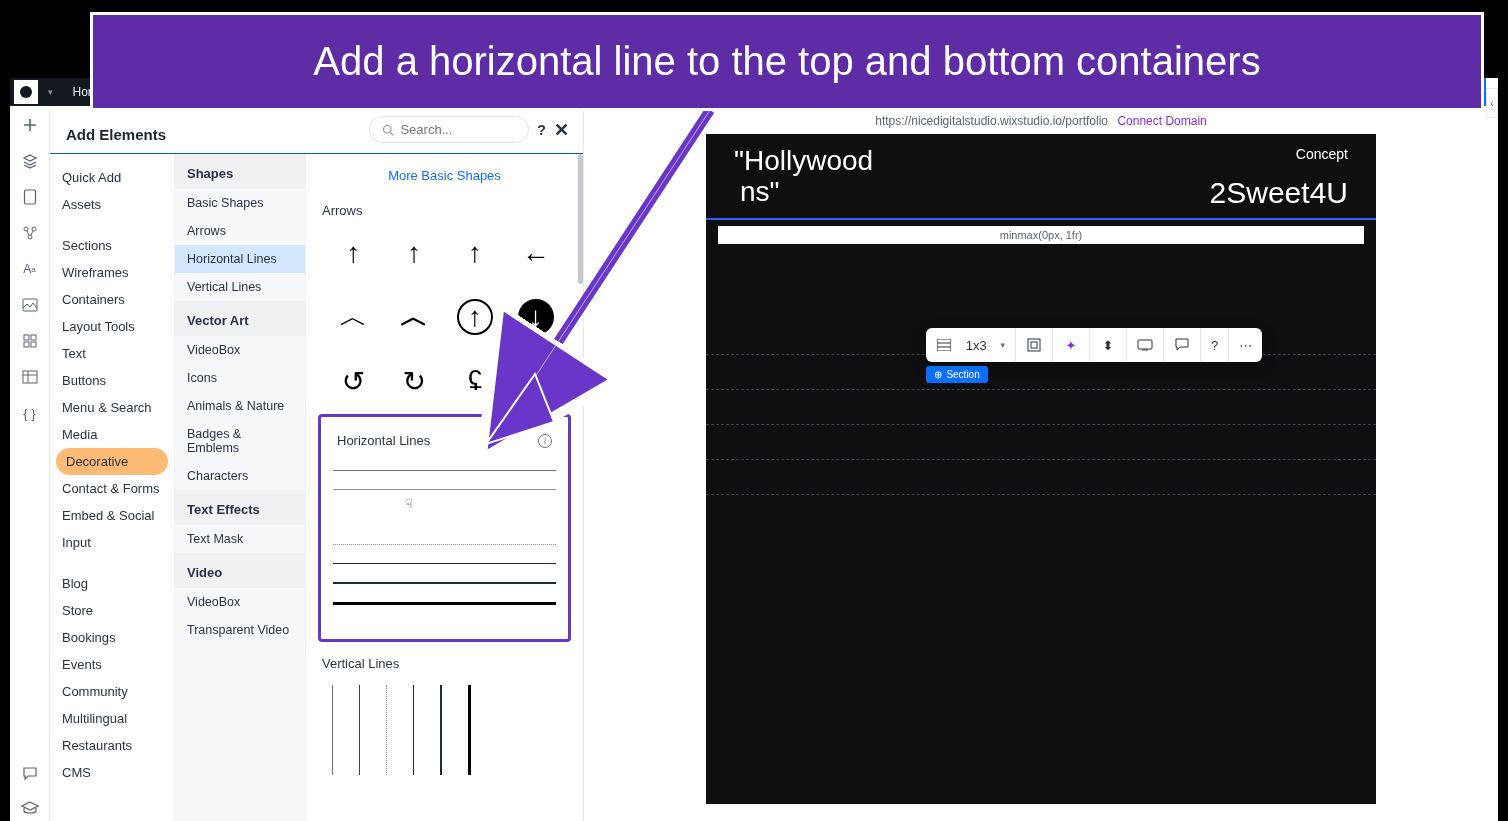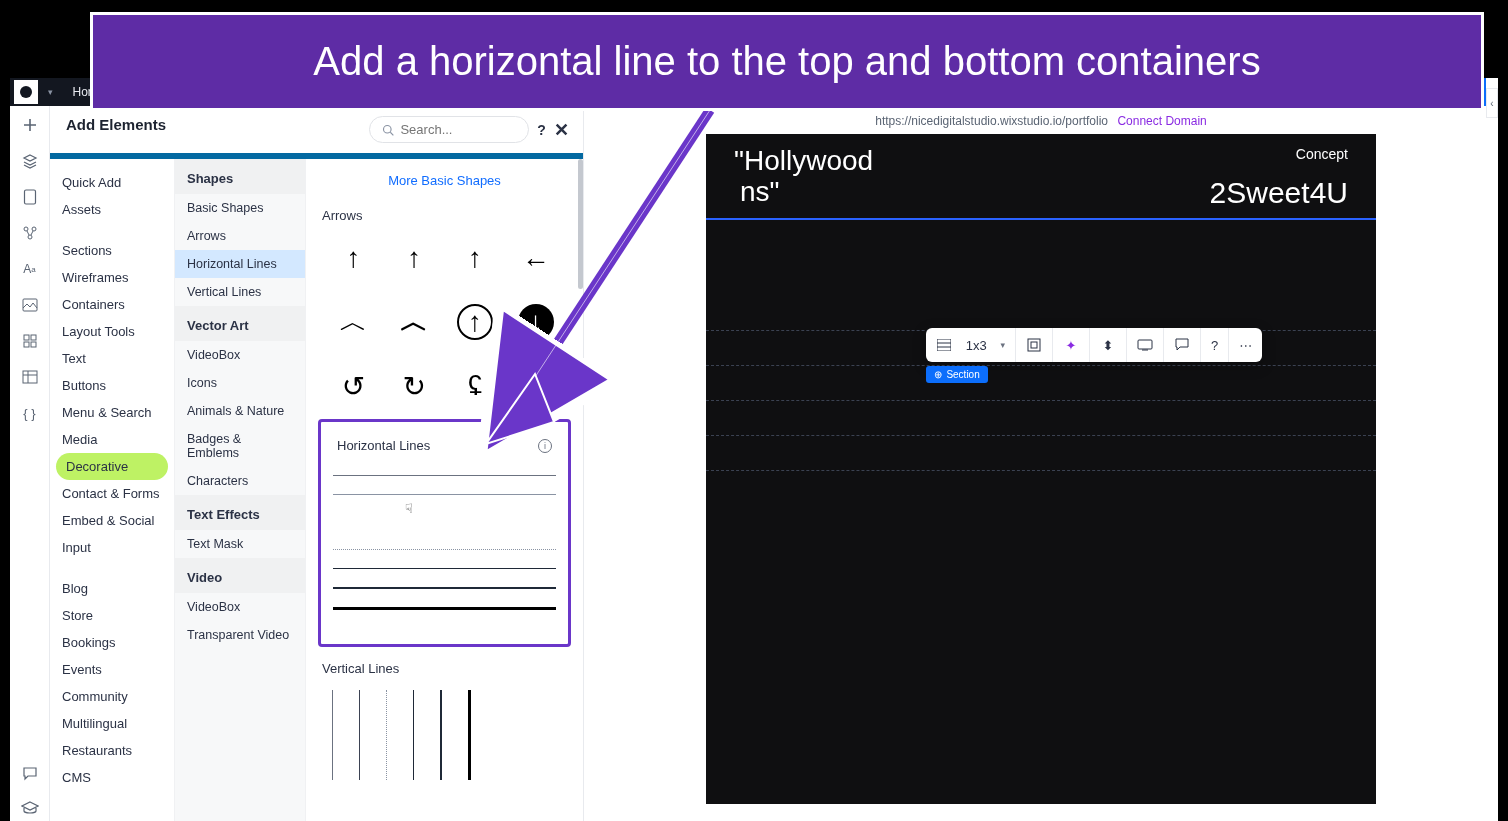--- a/index.html
+++ b/index.html
@@ -21,32 +21,32 @@
 .topbar-chev { color: #8a93a3; font-size: 9px; }
 .topbar-home { color: #e8eaf0; font-size: 12px; padding-left: 10px; }
 .publish-btn { background: #0C6EFC; color: #fff; font-size: 12px; padding: 7px 18px; border-radius: 4px; cursor: pointer; margin-right: 4px; }
 
 .main-row { display: flex; height: calc(100% - 28px); background: #f7f8fa; }
 
 .icon-rail { width: 40px; background: #fff; border-right: 1px solid #e8eaee; display: flex; flex-direction: column; align-items: center; padding-top: 10px; gap: 18px; }
 .rail-ic { width: 18px; height: 18px; color: #5a6473; display:flex; align-items:center; justify-content:center; }
 
 .panel { width: 534px; background: #fff; border-right: 1px solid #e8eaee; display: flex; flex-direction: column; }
-.panel-head { display: flex; align-items: flex-start; justify-content: space-between; padding: 10px 14px 10px 16px; border-bottom: 6px solid #0369a1; }
+.panel-head { display: flex; align-items: flex-end; justify-content: space-between; padding: 10px 14px 10px 16px; border-bottom: 1px solid #0369a1; }
 .panel-title { font-weight: 700; font-size: 15px; color: #1d2330; }
 .panel-head-right { display: flex; align-items: center; gap: 8px; }
 .search-box { display: flex; align-items: center; gap: 6px; background: #fff; border: 1px solid #e1e3e7; border-radius: 20px; padding: 5px 12px; width: 160px; color: #8a93a3; }
 .search-box input { border: none; outline: none; font-size: 13px; color: #333; width: 100%; background: transparent; }
 .head-qs { font-size: 14px; color: #2b3245; font-weight: 700; cursor: pointer; }
 .head-close { font-size: 18px; color: #2b3245; cursor: pointer; font-weight: 700; }
 
 .panel-body { flex: 1; display: flex; overflow: hidden; }
 .col1 { width: 124px; overflow-y: auto; padding: 10px 0 20px; }
 .col1-item { padding: 6px 12px; font-size: 13px; color: #2b3245; cursor: pointer; }
-.col1-item.active { background: #bef264; border-radius: 16px; margin: 0 6px; padding: 6px 10px; }
+.col1-item.active { background: #fdba74; border-radius: 16px; margin: 0 6px; padding: 6px 10px; }
 .col1-gap { height: 14px; }
 
 .col2 { width: 132px; background: #f7f8f9; border-left: 1px solid #f0f1f3; border-right: 1px solid #f0f1f3; overflow-y: auto; }
 .col2-head { font-size: 13px; font-weight: 700; color: #2b3245; padding: 12px 12px 8px; background: #f0f1f2; }
 .col2-item { padding: 7px 12px; font-size: 12.5px; color: #2b3245; cursor: pointer; }
 .col2-item.active { background: #d3e8ff; }
 
 .col3 { flex: 1; overflow-y: auto; padding: 6px 12px 30px 12px; position: relative; }
 .col3-scrollhint { position: absolute; right: 0; top: 0; width: 5px; height: 130px; background: #c4c8cf; border-radius: 3px; }
 .more-link { text-align: center; color: #116DFF; font-size: 13px; padding: 8px 0 12px; cursor: pointer; }
@@ -318,20 +318,23 @@
           <div class="hero-left">
             <span>"Hollywood</span><br>
             <span style="padding-left:6px;">ns"</span>
           </div>
           <div class="hero-right">
             <div class="concept">Concept</div>
             <div class="sweet">2Sweet4U</div>
           </div>
         </div>
         <div class="blue-line"></div>
+        <div class="white-strip">
+          <span>minmax(0px, 1fr)</span>
+        </div>
 
         <div class="floating-toolbar">
           <div class="ft-seg ft-dropdown">
             <span class="ft-ic">
                 <svg width="14" height="12" viewBox="0 0 14 12">
                   <rect x="0" y="0" width="14" height="12" fill="none" stroke="#2b3245"></rect>
                   <path d="M0 4h14M0 8h14" stroke="#2b3245"></path>
                 </svg>
               </span>
             <span>1x3</span>

